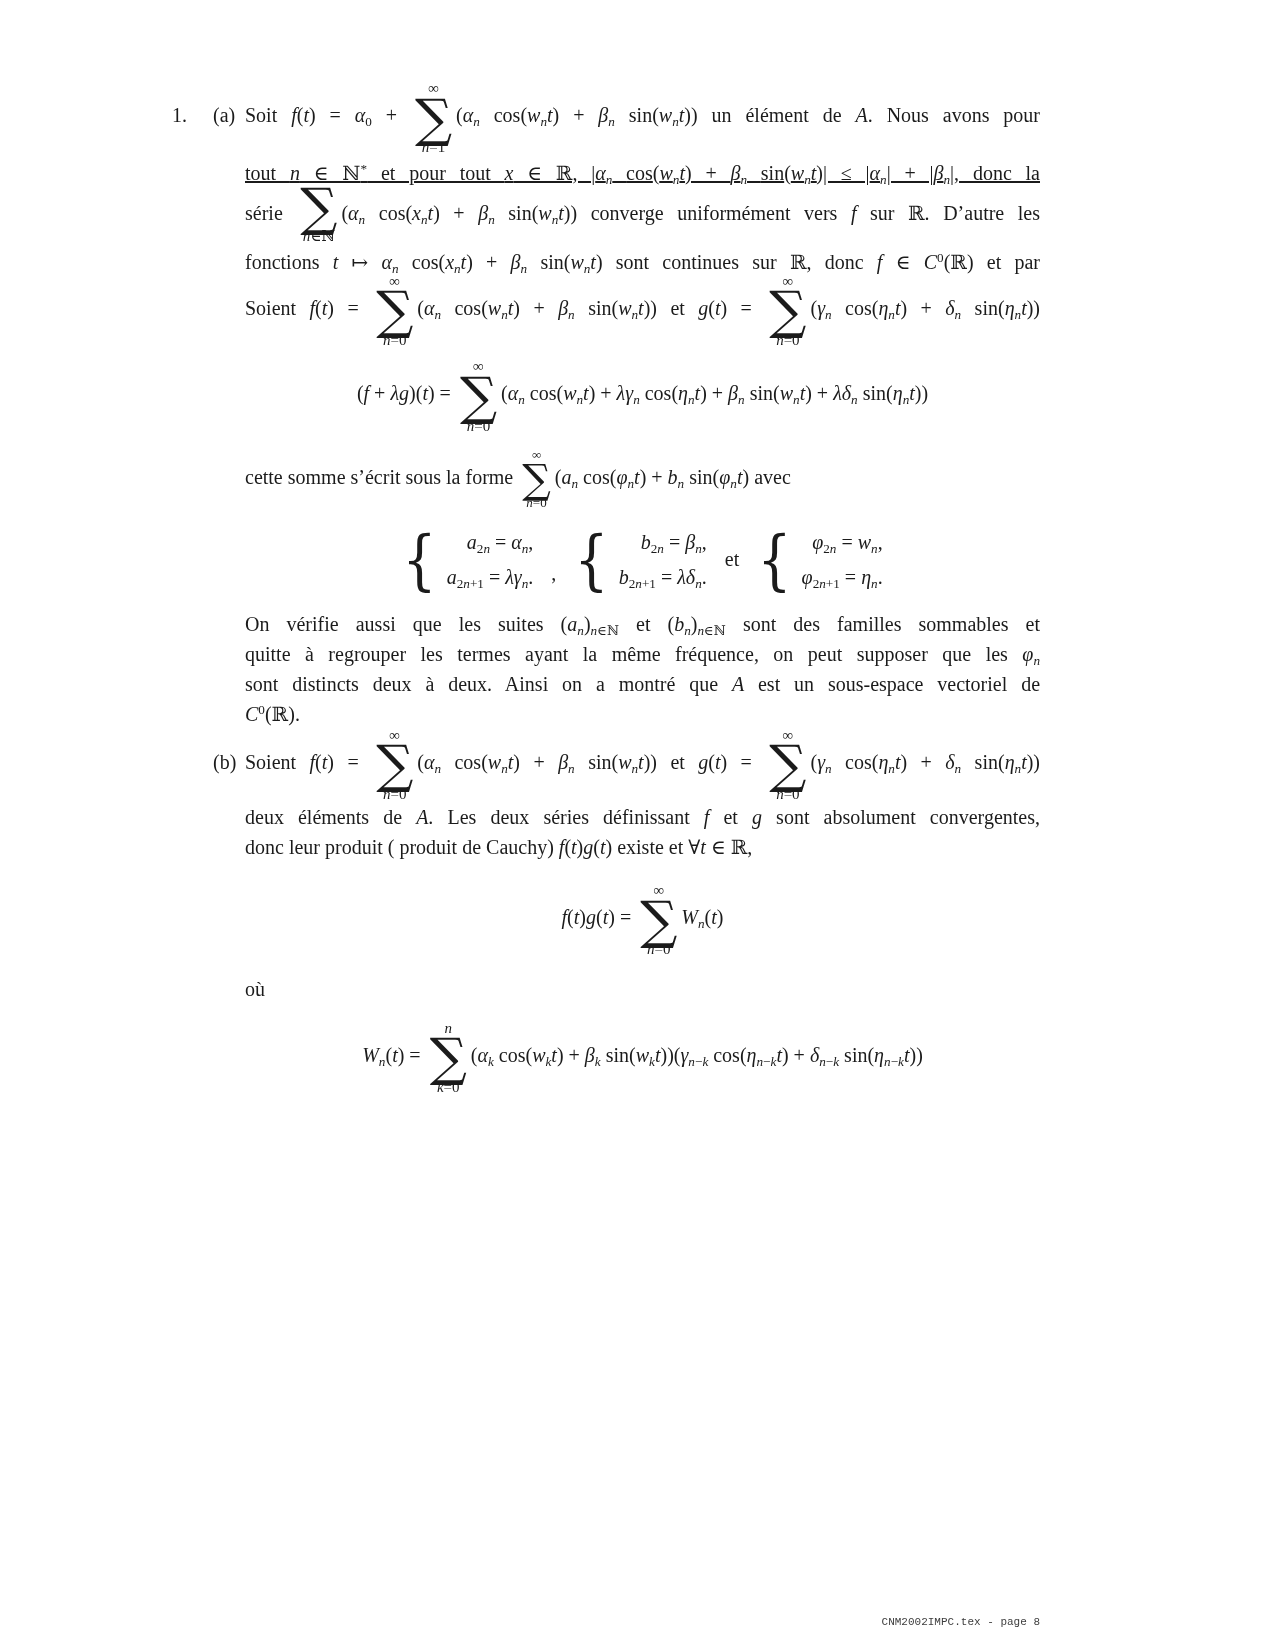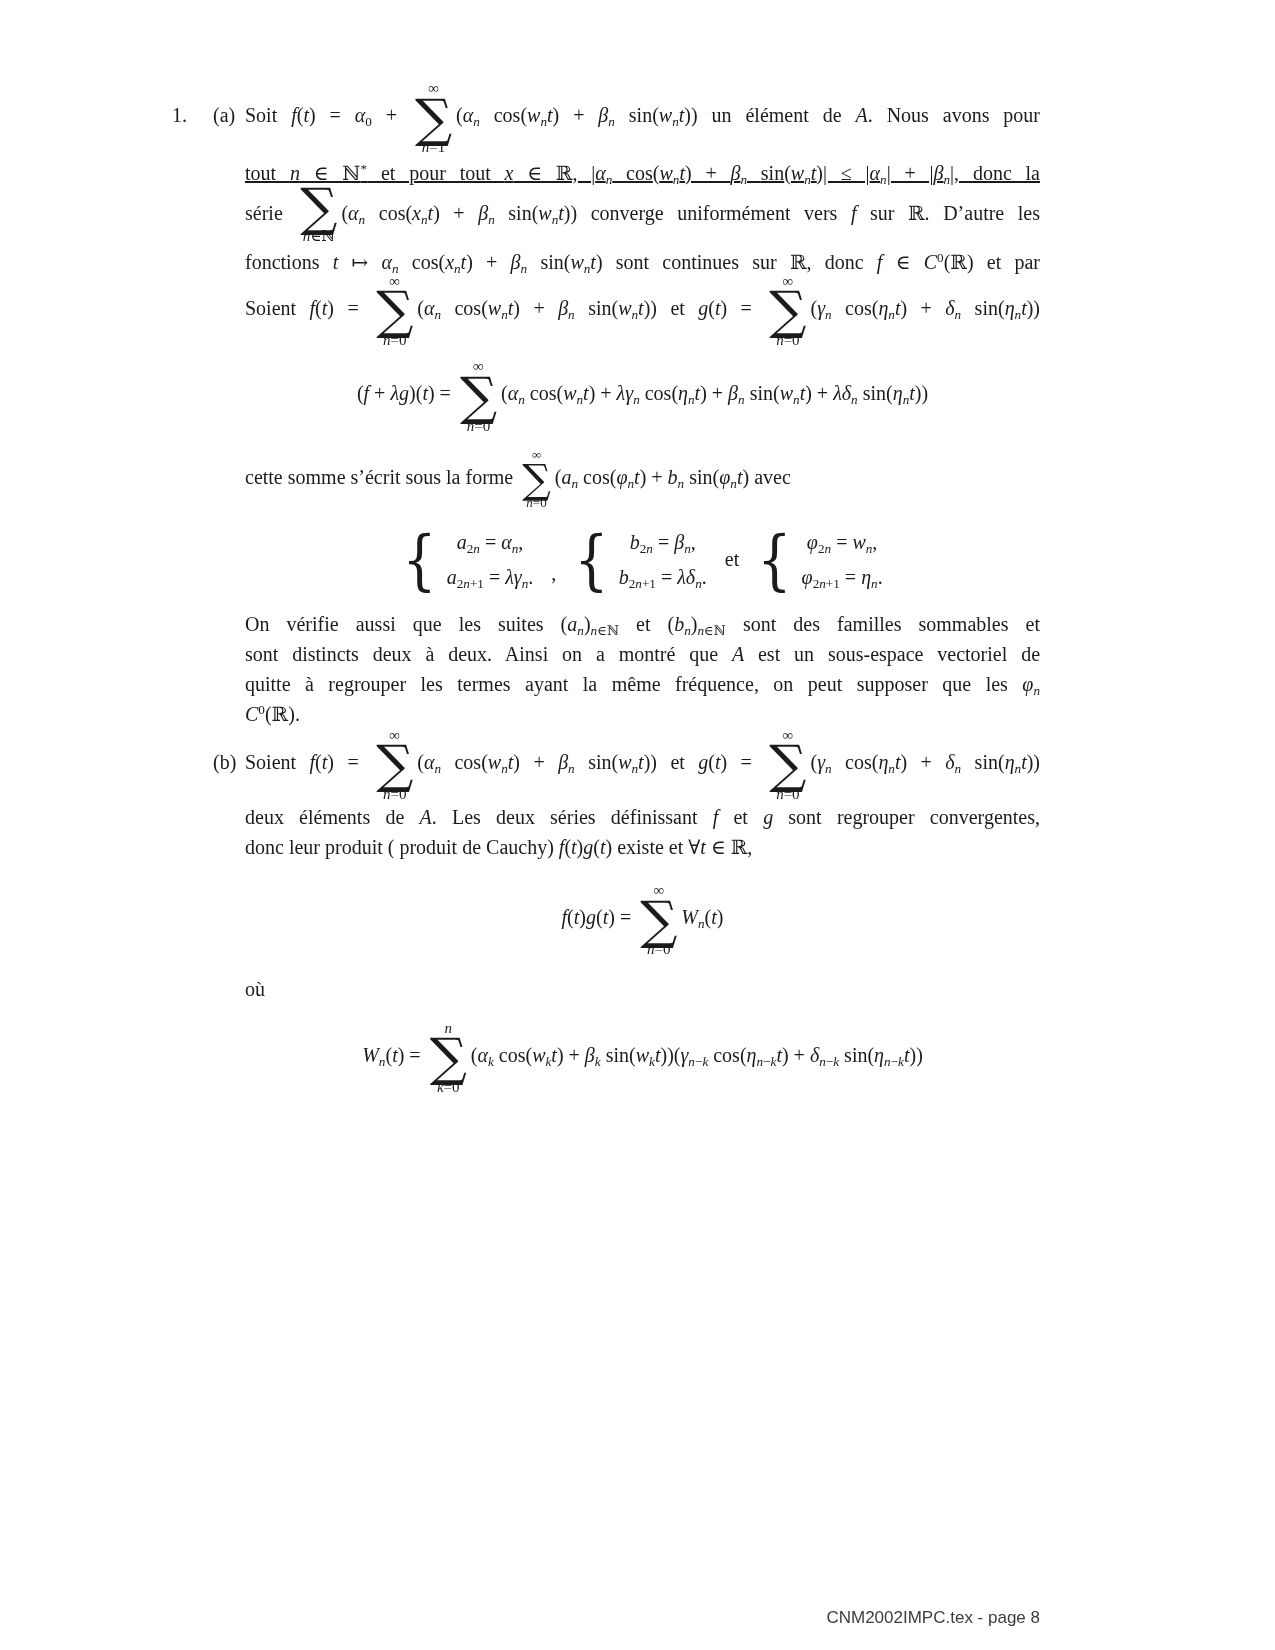--- a/index.html
+++ b/index.html
@@ -31,40 +31,40 @@
   .disp{font-size:20px;line-height:30px;padding-left:73px;text-align:center;margin:14px 0;}
   .cases{
     padding-left:73px;display:flex;justify-content:center;align-items:center;
     margin:20px 0;font-size:20px;
   }
   .cgroup{display:inline-flex;align-items:center;}
   .brace{
     font-size:54px;line-height:1;transform:scaleY(1.2);
     margin-right:10px;font-weight:400;font-family:"DejaVu Serif",serif;
   }
-  .crows{display:inline-flex;flex-direction:column;gap:12px;text-align:center;}
+  .crows{display:inline-flex;flex-direction:column;gap:12px;text-align:right;}
   .csep{margin:0 18px;}
   .csep.low{align-self:flex-end;margin-bottom:4px;}
   .csep.mid{align-self:center;}
   
   .b0{margin-bottom:-4px;}
   .b1{margin-top:6px;text-decoration:underline;}
   .b2{margin:-2px 0;}
   .b3{margin-top:4px;}
   .b5{margin:-4px 0;}
   .b8{margin:0;}
   .b10{}
   .b14{margin:-2px 0 0 0;}
   .b17{margin:20px 0 16px 0;}
   .b18{}
   .b19{margin:16px 0;}
   .footer{
     position:absolute;right:235px;bottom:22px;
-    font-family:Liberation Sans, sans-serif;
-    font-size:17px;color:#3d3d3d;
+    font-family:Liberation Mono, monospace;
+    font-size:11px;color:#3d3d3d;
   }
 </style>
 </head>
 <body>
 
 <div class="page">
   <div class="content" id="doc">
       <div class="line flush hasmk b0"><span class="mk mk0">1.</span><span class="mk mk1">(a)</span><span class="rm">Soit </span><span class="it">f</span><span class="rm">(</span><span class="it">t</span><span class="rm">) = </span><span class="it">α</span><sub><span class="rm">0</span></sub><span class="rm"> + </span><span class="msum">
           <span class="lim"><span class="rm">∞</span></span>
           <span class="sig">∑</span>
@@ -114,33 +114,33 @@
         <span class="csep mid">et</span>
         <span class="cgroup">
           <span class="brace">{</span>
           <span class="crows">
             <span class="crow"><span class="it">φ</span><sub><span class="rm">2</span><span class="it">n</span></sub><span class="rm"> = </span><span class="it">w</span><sub><span class="it">n</span></sub><span class="rm">,</span></span>
             <span class="crow"><span class="it">φ</span><sub><span class="rm">2</span><span class="it">n</span><span class="rm">+1</span></sub><span class="rm"> = </span><span class="it">η</span><sub><span class="it">n</span></sub><span class="rm">.</span></span>
           </span>
         </span>
       </div>
       <div class="line flush b10"><span class="rm">On vérifie aussi que les suites </span><span class="rm">(</span><span class="it">a</span><sub><span class="it">n</span></sub><span class="rm">)</span><sub><span class="it">n</span><span class="rm">∈ℕ</span></sub><span class="rm"> et </span><span class="rm">(</span><span class="it">b</span><sub><span class="it">n</span></sub><span class="rm">)</span><sub><span class="it">n</span><span class="rm">∈ℕ</span></sub><span class="rm"> sont des familles sommables et</span></div>
+      <div class="line flush b11"><span class="rm">quitte à regrouper les termes ayant la même fréquence, on peut supposer que les </span><span class="it">φ</span><sub><span class="it">n</span></sub></div>
       <div class="line flush b12"><span class="rm">sont distincts deux à deux. Ainsi on a montré que </span><span class="it">A</span><span class="rm"> est un sous-espace vectoriel de</span></div>
-      <div class="line flush b11"><span class="rm">quitte à regrouper les termes ayant la même fréquence, on peut supposer que les </span><span class="it">φ</span><sub><span class="it">n</span></sub></div>
       <div class="line b13"><span class="it">C</span><sup><span class="rm">0</span></sup><span class="rm">(ℝ)</span><span class="rm">.</span></div>
       <div class="line flush hasmk b14"><span class="mk mk0"></span><span class="mk mk1">(b)</span><span class="rm">Soient </span><span class="it">f</span><span class="rm">(</span><span class="it">t</span><span class="rm">) = </span><span class="msum">
           <span class="lim"><span class="rm">∞</span></span>
           <span class="sig">∑</span>
           <span class="lim"><span class="it">n</span><span class="rm">=0</span></span>
         </span><span class="rm">(</span><span class="it">α</span><sub><span class="it">n</span></sub><span class="rm"> </span><span class="rm">cos</span><span class="rm">(</span><span class="it">w</span><sub><span class="it">n</span></sub><span class="it">t</span><span class="rm">) + </span><span class="it">β</span><sub><span class="it">n</span></sub><span class="rm"> </span><span class="rm">sin</span><span class="rm">(</span><span class="it">w</span><sub><span class="it">n</span></sub><span class="it">t</span><span class="rm">))</span><span class="rm"> et </span><span class="it">g</span><span class="rm">(</span><span class="it">t</span><span class="rm">) = </span><span class="msum">
           <span class="lim"><span class="rm">∞</span></span>
           <span class="sig">∑</span>
           <span class="lim"><span class="it">n</span><span class="rm">=0</span></span>
         </span><span class="rm">(</span><span class="it">γ</span><sub><span class="it">n</span></sub><span class="rm"> </span><span class="rm">cos</span><span class="rm">(</span><span class="it">η</span><sub><span class="it">n</span></sub><span class="it">t</span><span class="rm">) + </span><span class="it">δ</span><sub><span class="it">n</span></sub><span class="rm"> </span><span class="rm">sin</span><span class="rm">(</span><span class="it">η</span><sub><span class="it">n</span></sub><span class="it">t</span><span class="rm">))</span></div>
-      <div class="line flush b15"><span class="rm">deux éléments de </span><span class="it">A</span><span class="rm">. Les deux séries définissant </span><span class="it">f</span><span class="rm"> et </span><span class="it">g</span><span class="rm"> sont regrouper convergentes,</span></div>
+      <div class="line flush b15"><span class="rm">deux éléments de </span><span class="it">A</span><span class="rm">. Les deux séries définissant </span><span class="it">f</span><span class="rm"> et </span><span class="it">g</span><span class="rm"> sont absolument convergentes,</span></div>
       <div class="line b16"><span class="rm">donc leur produit ( produit de Cauchy) </span><span class="it">f</span><span class="rm">(</span><span class="it">t</span><span class="rm">)</span><span class="it">g</span><span class="rm">(</span><span class="it">t</span><span class="rm">)</span><span class="rm"> existe et </span><span class="rm">∀</span><span class="it">t</span><span class="rm"> ∈ ℝ</span><span class="rm">,</span></div>
       <div class="disp b17"><span class="it">f</span><span class="rm">(</span><span class="it">t</span><span class="rm">)</span><span class="it">g</span><span class="rm">(</span><span class="it">t</span><span class="rm">) = </span><span class="msum">
           <span class="lim"><span class="rm">∞</span></span>
           <span class="sig">∑</span>
           <span class="lim"><span class="it">n</span><span class="rm">=0</span></span>
         </span><span class="it">W</span><sub><span class="it">n</span></sub><span class="rm">(</span><span class="it">t</span><span class="rm">)</span></div>
       <div class="line b18"><span class="rm">où</span></div>
       <div class="disp b19"><span class="it">W</span><sub><span class="it">n</span></sub><span class="rm">(</span><span class="it">t</span><span class="rm">) = </span><span class="msum">
           <span class="lim"><span class="it">n</span></span>
           <span class="sig">∑</span>

